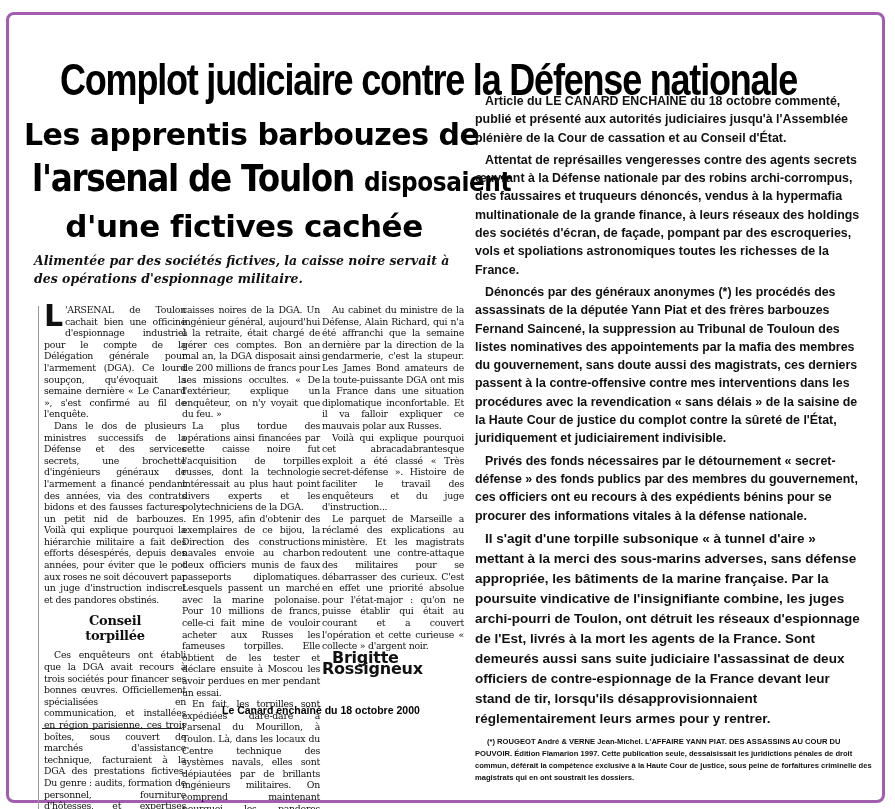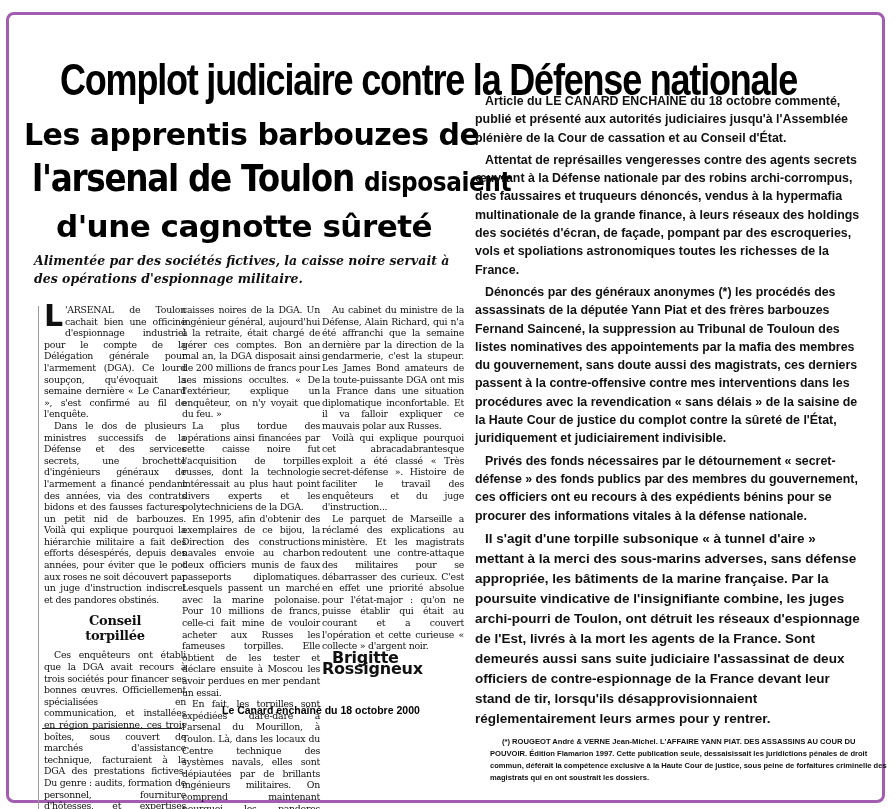--- a/index.html
+++ b/index.html
@@ -55,38 +55,38 @@
   .commentary {
     position: absolute; left: 475px; top: 92px; width: 404px;
     font-family: "Liberation Sans", sans-serif; font-weight: bold;
     font-size: 12.4px; line-height: 18.3px; color: #111;
   }
   .commentary p { margin: 0 12px 4px 0; text-indent: 10px; }
   .commentary .larger { font-size: 13.5px; line-height: 20px; }
   .footnote {
     position: absolute; left: 475px; top: 736px; width: 404px;
     font-family: "Liberation Sans", sans-serif; font-weight: bold;
-    font-size: 7.6px; line-height: 12px; color: #111; margin-left: 15px;
+    font-size: 7.6px; line-height: 12px; color: #111;
   }
   .footnote span.first { padding-left: 12px; }
 </style>
 </head>
 <body>
 
 <div class="frame"></div>
 
 <h1 class="main-title">Complot judiciaire contre la Défense nationale</h1>
 
 <div class="clip">
   <div class="headline h1">Les apprentis barbouzes de</div>
   <div class="headline h2">
     <span>l'arsenal de Toulon</span>
     <span class="small">disposaient</span>
   </div>
-  <div class="headline h3">d'une cagnotte sûreté</div>
+  <div class="headline h3">d'une fictives cachée</div>
   <div class="deck">Alimentée par des sociétés fictives, la caisse noire servait à des opérations d'espionnage militaire.</div>
 
   <div class="col col1">
     <p class="noindent"><span class="dropcap">L</span><span>'ARSENAL de Toulon cachait bien une officine d'espionnage industriel pour le compte de la Délégation générale pour l'armement (DGA). Ce lourd soupçon, qu'évoquait la semaine dernière « Le Canard », s'est confirmé au fil de l'enquête.</span></p>
     <p>Dans le dos de plusieurs ministres successifs de la Défense et des services secrets, une brochette d'ingénieurs généraux de l'armement a financé pendant des années, via des contrats bidons et des fausses factures, un petit nid de barbouzes. Voilà qui explique pourquoi la hiérarchie militaire a fait des efforts désespérés, depuis des années, pour éviter que le pot aux roses ne soit découvert par un juge d'instruction indiscret et des pandores obstinés.</p>
     <div class="subhead">
       <div>Conseil</div>
       <div>torpillée</div>
     </div>
     <p>Ces enquêteurs ont établi que la DGA avait recours à trois sociétés pour financer ses bonnes œuvres. Officiellement spécialisées en communication, et installées en région parisienne, ces trois boîtes, sous couvert de marchés d'assistance technique, facturaient à la DGA des prestations fictives. Du genre : audits, formation de personnel, fourniture d'hôtesses, et expertises diverses. Ensuite, ces trois entreprises complices renvoyaient illico les sommes perçues dans les</p>

